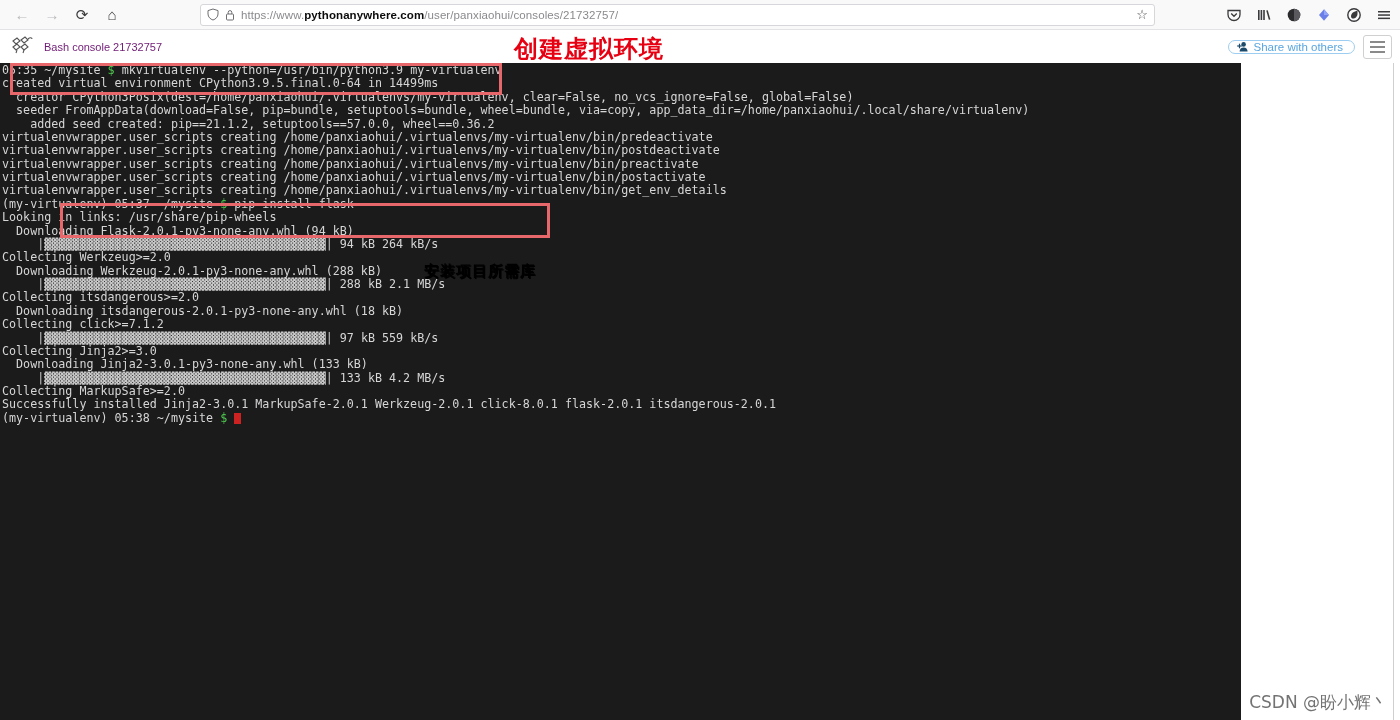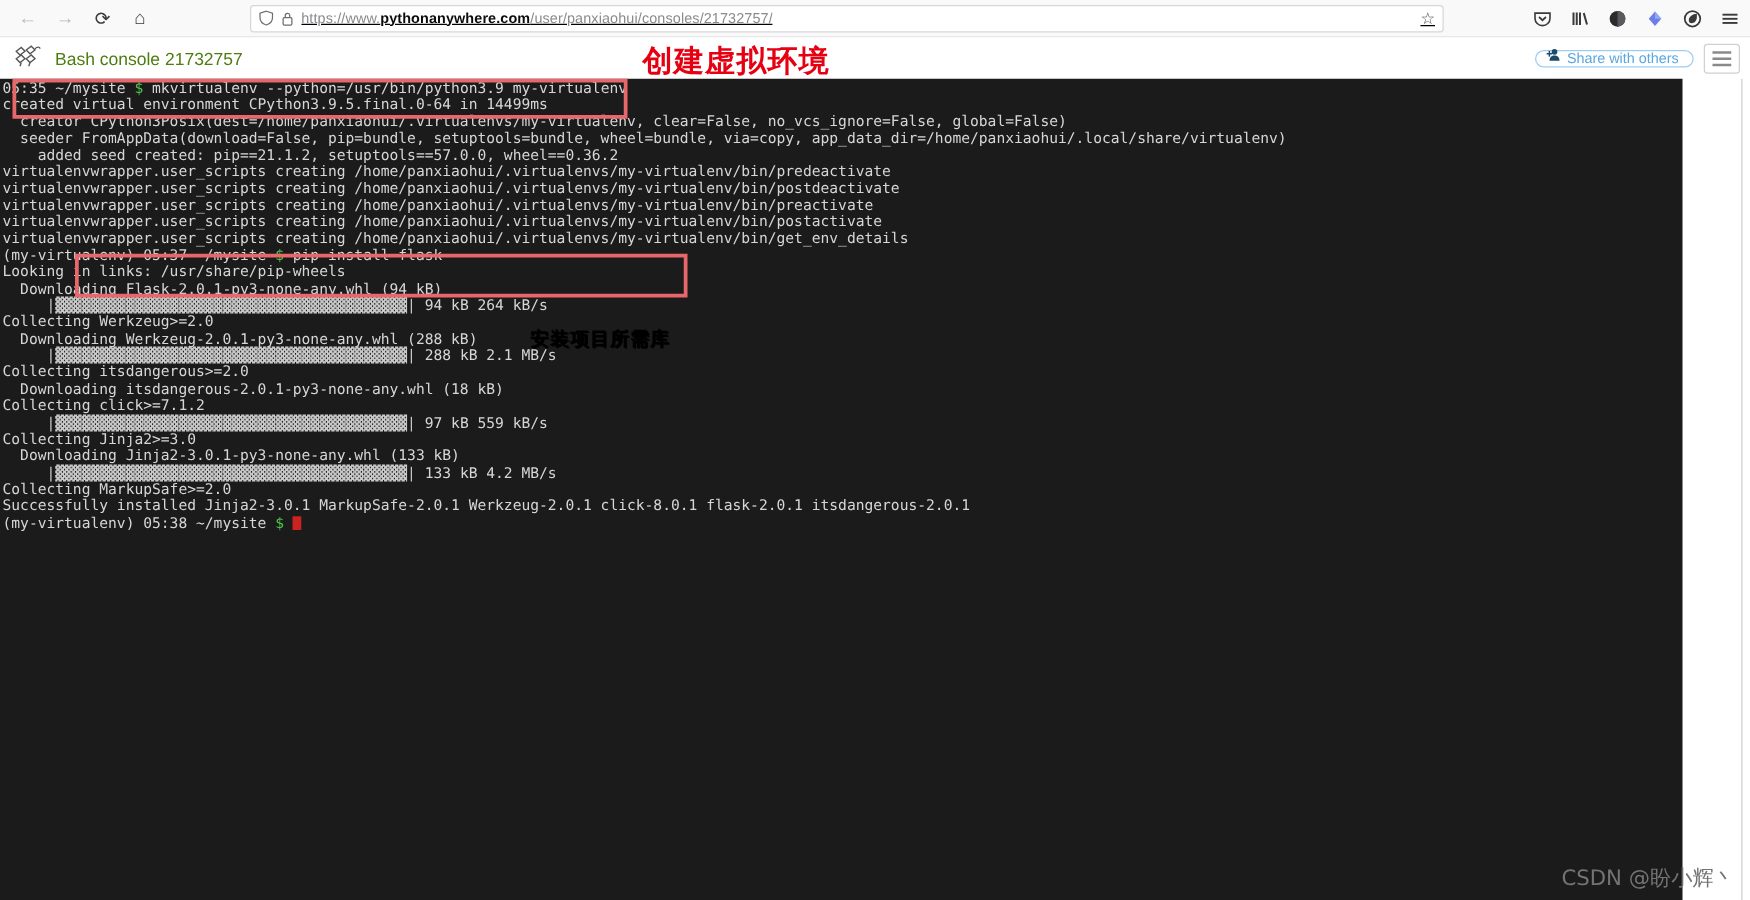--- a/index.html
+++ b/index.html
@@ -36,21 +36,20 @@
     position:absolute;
     left:200px; right:245px;
     height:22px;
     background:#ffffff;
     border:1px solid #d7d7db;
     border-radius:3px;
     display:flex;
     align-items:center;
     padding:0 6px;
     gap:6px;
-    text-decoration:underline;
   }
   .urlbar .shield, .urlbar .lock {
     color:#6e6e73; font-size:11px; display:flex; align-items:center;
   }
   .url-text {
     font-size:11.5px;
     color:#8a8a8e;
     white-space:nowrap;
     overflow:hidden;
     letter-spacing:0.1px;
@@ -78,39 +77,39 @@
   .console-header {
     height:33px;
     background:#ffffff;
     display:flex;
     align-items:center;
     padding:0 10px;
     position:relative;
   }
   .pa-logo { width:28px; height:24px; flex:none; }
   .console-title {
-    font-size:14px;
-    color:#4d7c0f;
+    font-size:11px;
+    color:#701a75;
     margin-left:6px;
     white-space:nowrap;
   }
   .header-right {
     position:absolute;
     right:8px;
     display:flex;
     align-items:center;
     gap:8px;
   }
   .share-btn {
     border:1px solid #9dcdf0;
     border-radius:14px;
     height:14px;
     padding:0 11px 0 8px;
     display:flex;
-    align-items:flex-end;
+    align-items:flex-start;
     gap:5px;
     color:#5aa6e0;
     font-size:11.5px;
     background:#fff;
     cursor:pointer;
     white-space:nowrap;
   }
   .share-btn .pic { color:#1b4a6b; font-size:10px; }
   .hamburger {
     width:29px; height:24px;
@@ -121,21 +120,21 @@
     justify-content:center; align-items:center;
     gap:3px;
     cursor:pointer;
   }
   .hamburger span { display:block; width:15px; height:2px; background:#8a8a8a; }
 
   
   .terminal {
     position:absolute;
     top:63px; left:0;
-    width:1346px;
+    width:1241px;
     height:657px;
     background:#1b1b1b;
     overflow:hidden;
     padding:1px 0 0 2px;
   }
   .term-line {
     font-family:"DejaVu Sans Mono", monospace;
     font-size:11.7px;
     line-height:13.37px;
     color:#d6d6d6;

